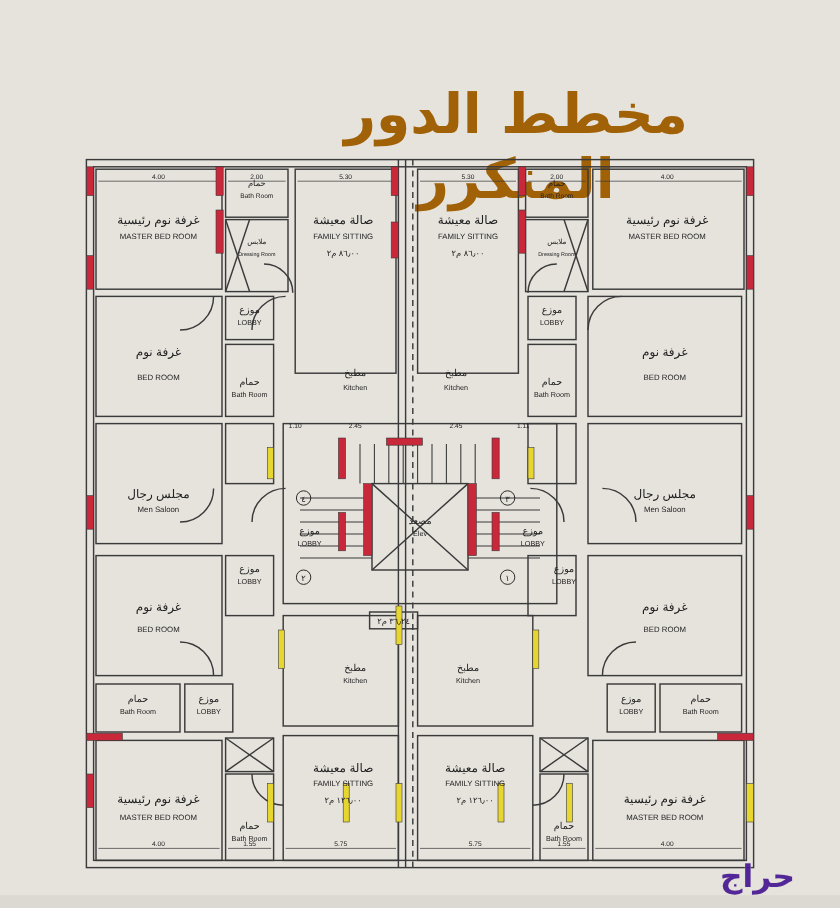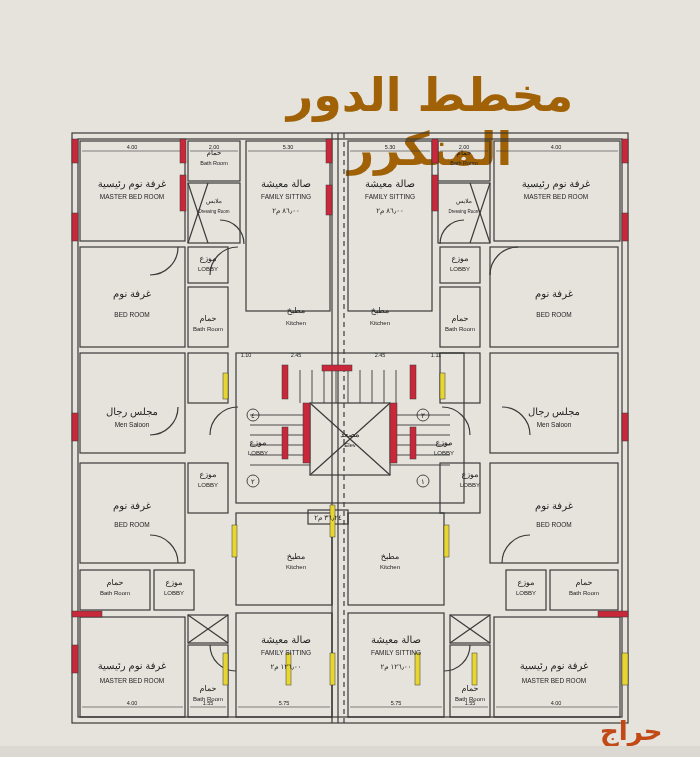--- a/index.html
+++ b/index.html
@@ -1,21 +1,21 @@
 <!DOCTYPE html>
 <html><head>
 <meta charset="utf-8">
 <style>
   html, body { margin:0; padding:0; }
   body { width:700px; height:757px; background:#e6e3dd; position:relative; overflow:hidden; font-family:"DejaVu Sans", sans-serif; }
   .frame { position:absolute; left:0; top:0; width:700px; height:757px; background:#e6e3dd; }
   .title { position:absolute; top:68px; left:250px; width:360px; text-align:center; direction:rtl; font-family:"DejaVu Sans", sans-serif; font-size:46px; font-weight:bold; color:#a16207; letter-spacing:0.5px; }
   .plan { position:absolute; left:60px; top:125px; }
   .bottom-bar { position:absolute; left:0; top:746px; width:700px; height:11px; background:#dcd9d3; }
-  .watermark { position:absolute; left:600px; top:716px; font-size:26px; color:#c2410c; font-weight:bold; direction:rtl; text-shadow:0 0 1px #cfccc6; opacity:0.95; }
+  .watermark { position:absolute; left:600px; top:716px; font-size:26px; color:#4c1d95; font-weight:bold; direction:rtl; text-shadow:0 0 1px #cfccc6; opacity:0.95; }
   svg text { font-family:"Liberation Sans", sans-serif; }
 </style>
 </head>
 <body>
 
 <div class="frame">
   <div class="title">مخطط الدور المتكرر</div>
 
   <svg class="plan" width="580" height="630" viewBox="0 0 580 630">
     <g fill="none" stroke="#3a3a3a" stroke-width="1.2">

